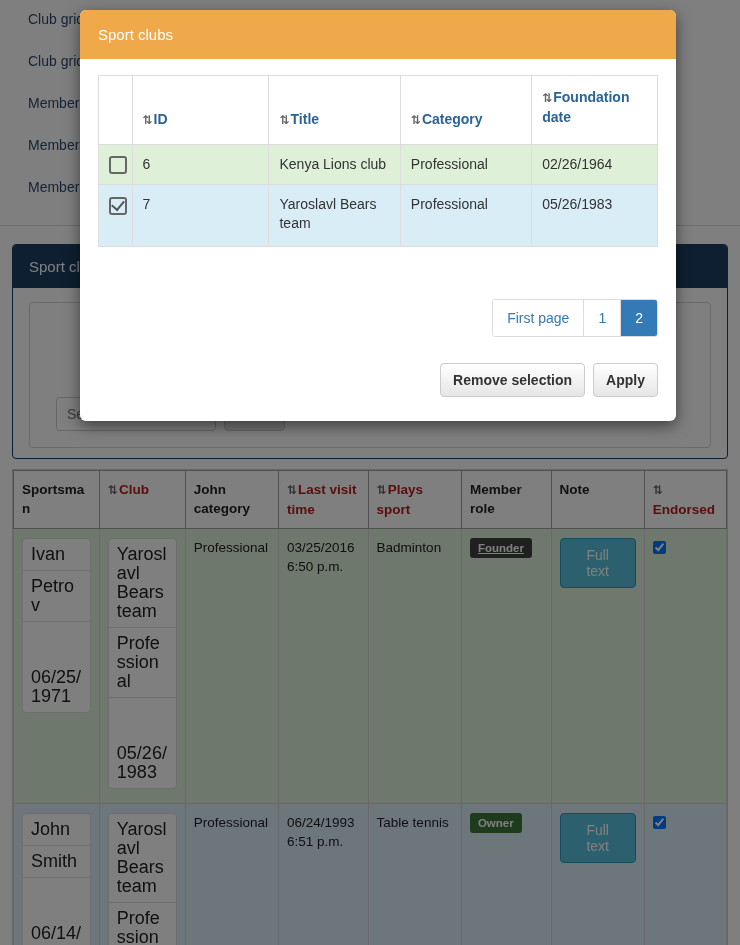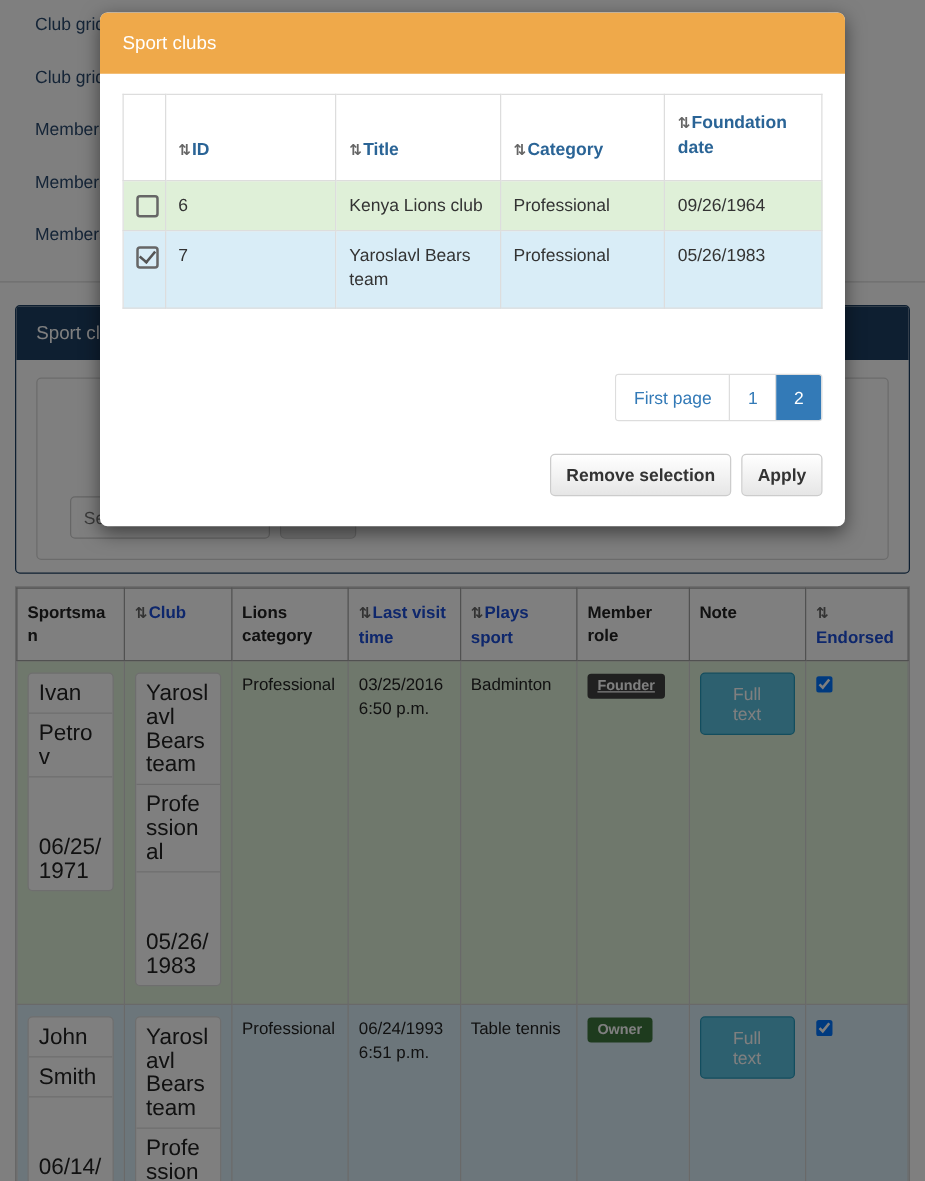--- a/index.html
+++ b/index.html
@@ -97,21 +97,21 @@
     padding:9px 8px;
     vertical-align:top;
     text-align:left;
     font-size:13.5px;
     font-weight:bold;
     color:#222;
     line-height:19px;
     background:#fff;
     word-wrap:break-word;
   }
-  table.grid th .sortlink{color:#1d4ed8;}
+  table.grid th .sortlink{color:#b91c1c;}
   table.grid td{
     border:1px solid #d3d3d3;
     padding:9px 8px;
     vertical-align:top;
     font-size:13.5px;
     line-height:19px;
     color:#222;
     word-wrap:break-word;
   }
   tr.row-green td{background:#dff0d8;}
@@ -260,21 +260,21 @@
         <col style="width:12%">
           <col style="width:12.5%">
           <col style="width:12%">
         <col style="width:12.5%">
           <col style="width:11%">
       </colgroup>
       <thead>
         <tr>
           <th><span>Sportsman</span></th>
           <th><span class="sorticon">⇅</span><span class="sortlink">Club</span></th>
-          <th><span>Lions category</span></th>
+          <th><span>John category</span></th>
           <th><span class="sorticon">⇅</span><span class="sortlink">Last visit time</span></th>
           <th><span class="sorticon">⇅</span><span class="sortlink">Plays sport</span></th>
           <th><span>Member role</span></th>
           <th><span>Note</span></th>
           <th><span class="sorticon">⇅</span><span class="sortlink">Endorsed</span></th>
         </tr>
       </thead>
       <tbody>
         <tr class="row-green" style="height:188px">
           <td>
@@ -362,21 +362,21 @@
         </tr>
       </thead>
       <tbody>
         <tr class="mrow-green" style="height:38px">
           <td>
             <span class="chk-square"></span>
           </td>
           <td>6</td>
           <td>Kenya Lions club</td>
           <td>Professional</td>
-          <td>09/26/1964</td>
+          <td>02/26/1964</td>
         </tr>
         <tr class="mrow-blue" style="height:62px">
           <td>
             <span class="chk-square checked"></span>
           </td>
           <td>7</td>
           <td>Yaroslavl Bears team</td>
           <td>Professional</td>
           <td>05/26/1983</td>
         </tr>

